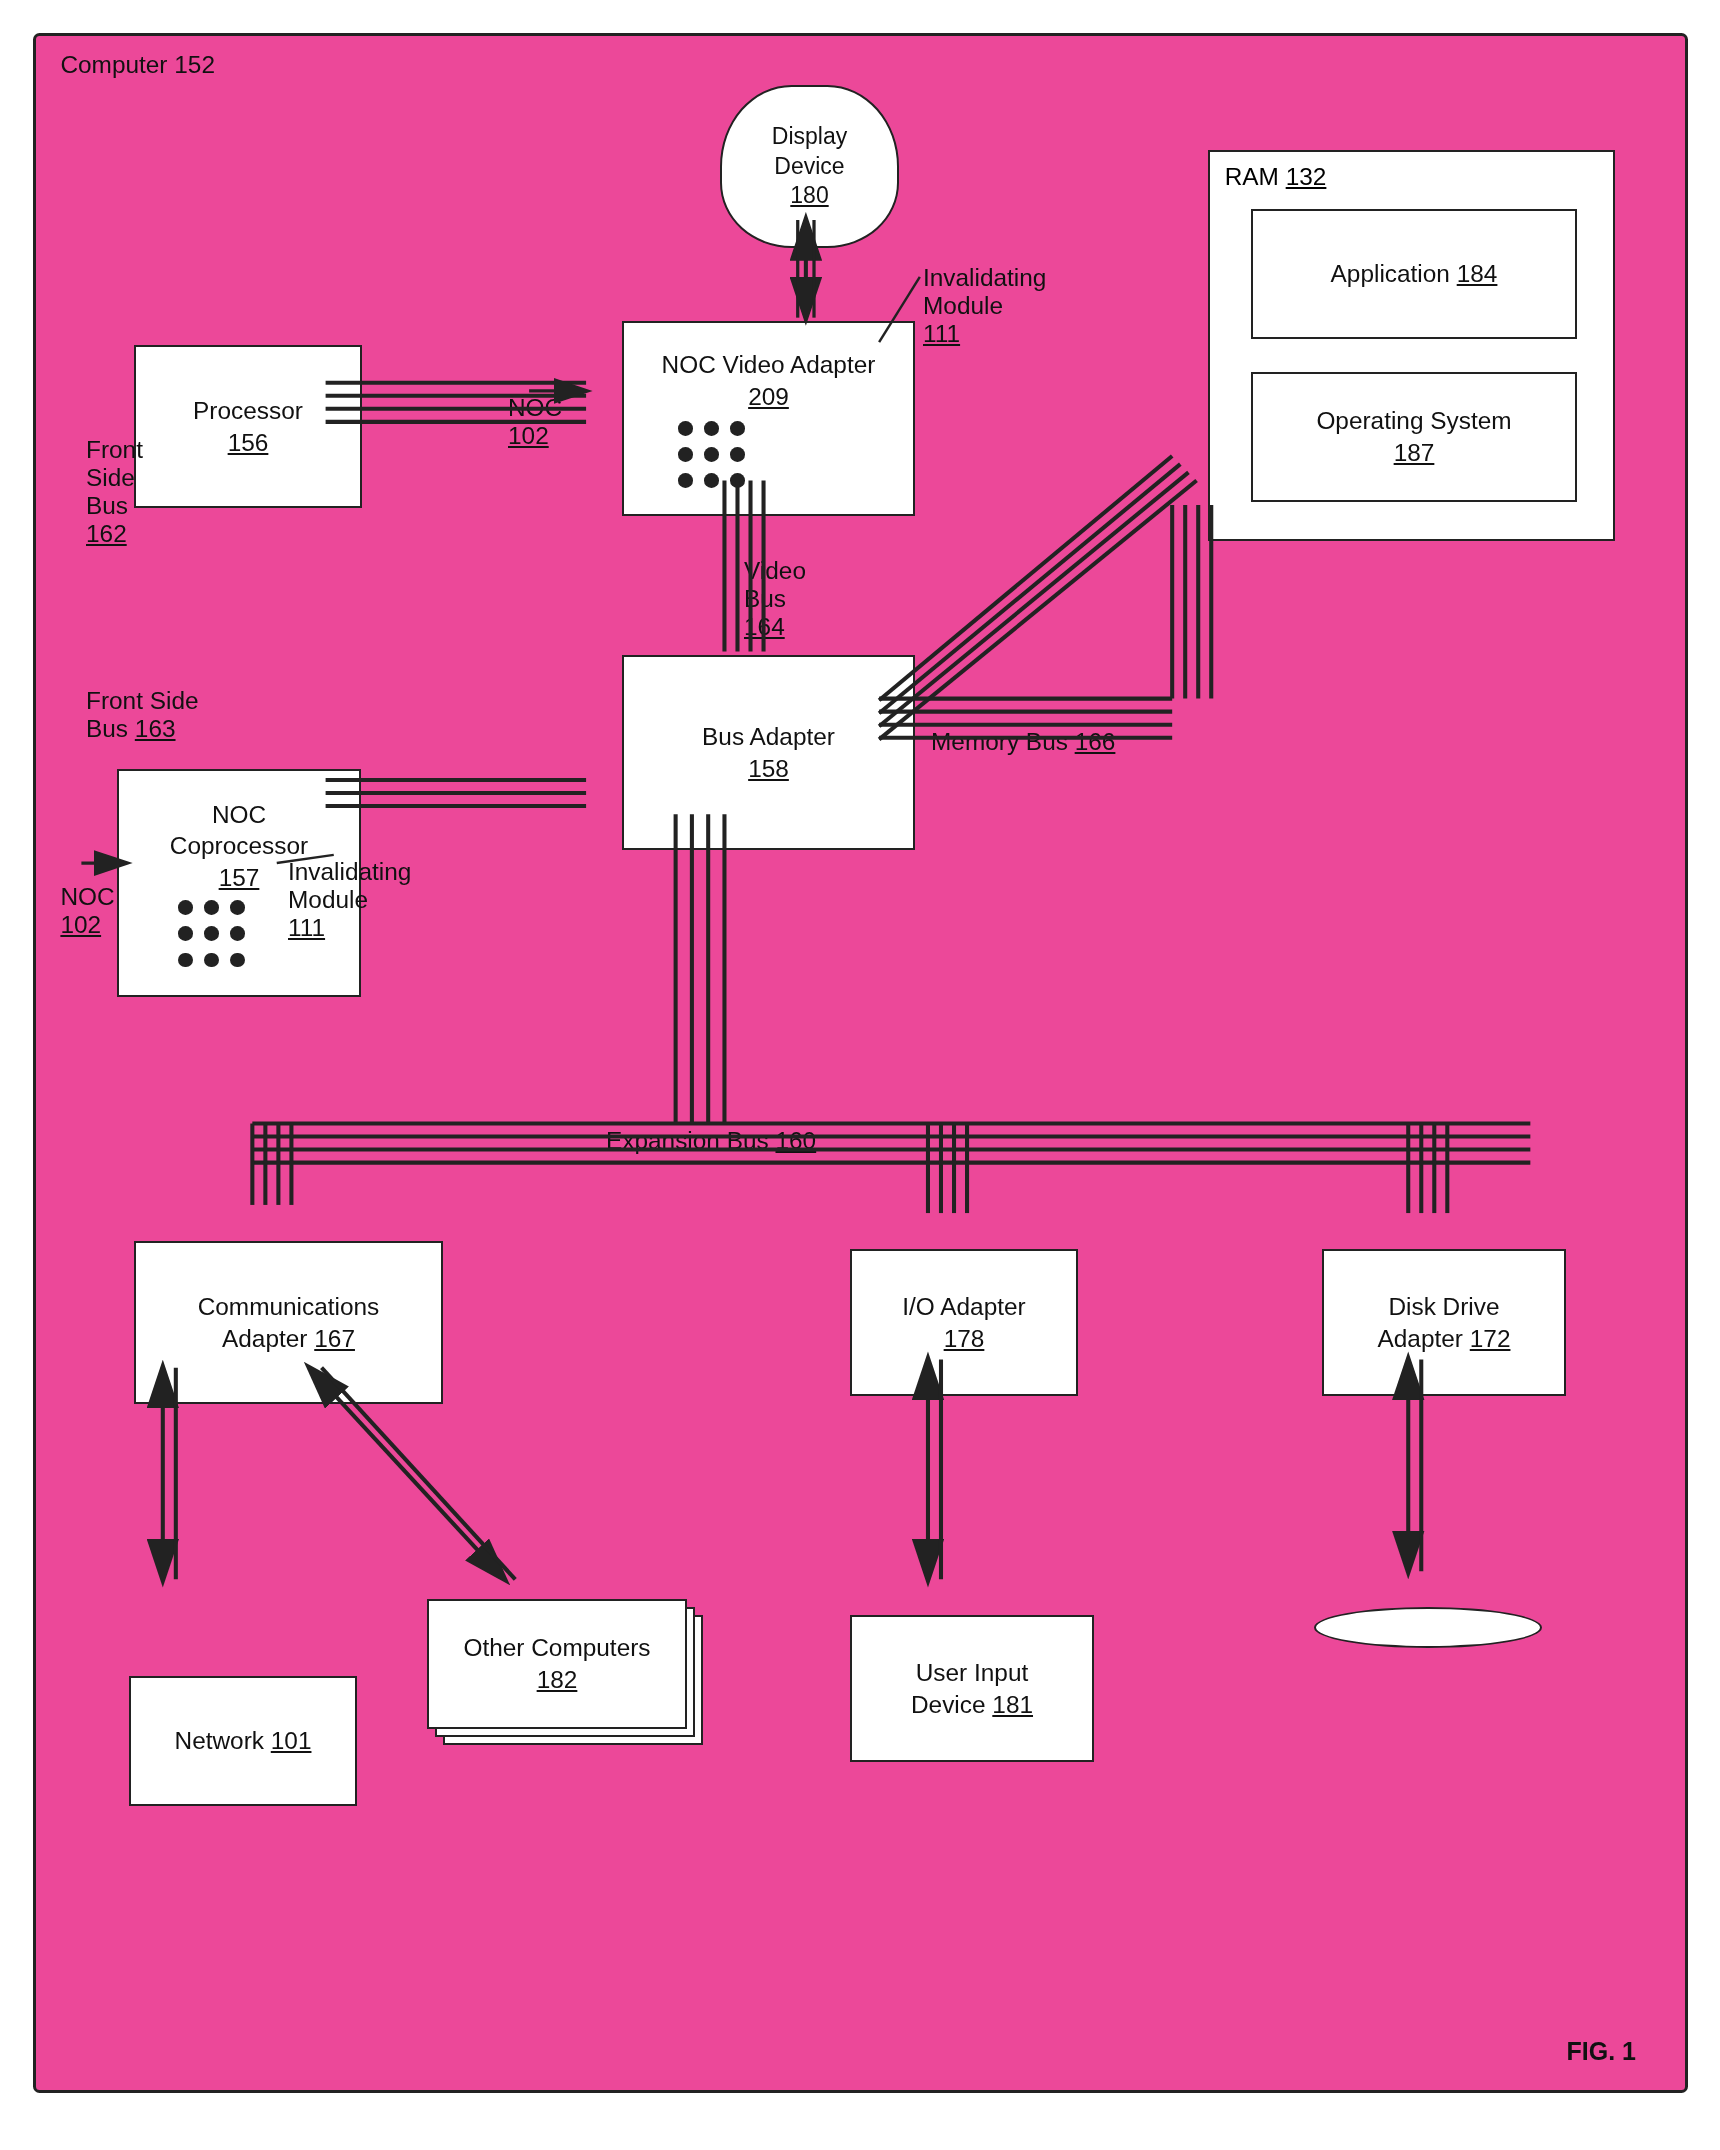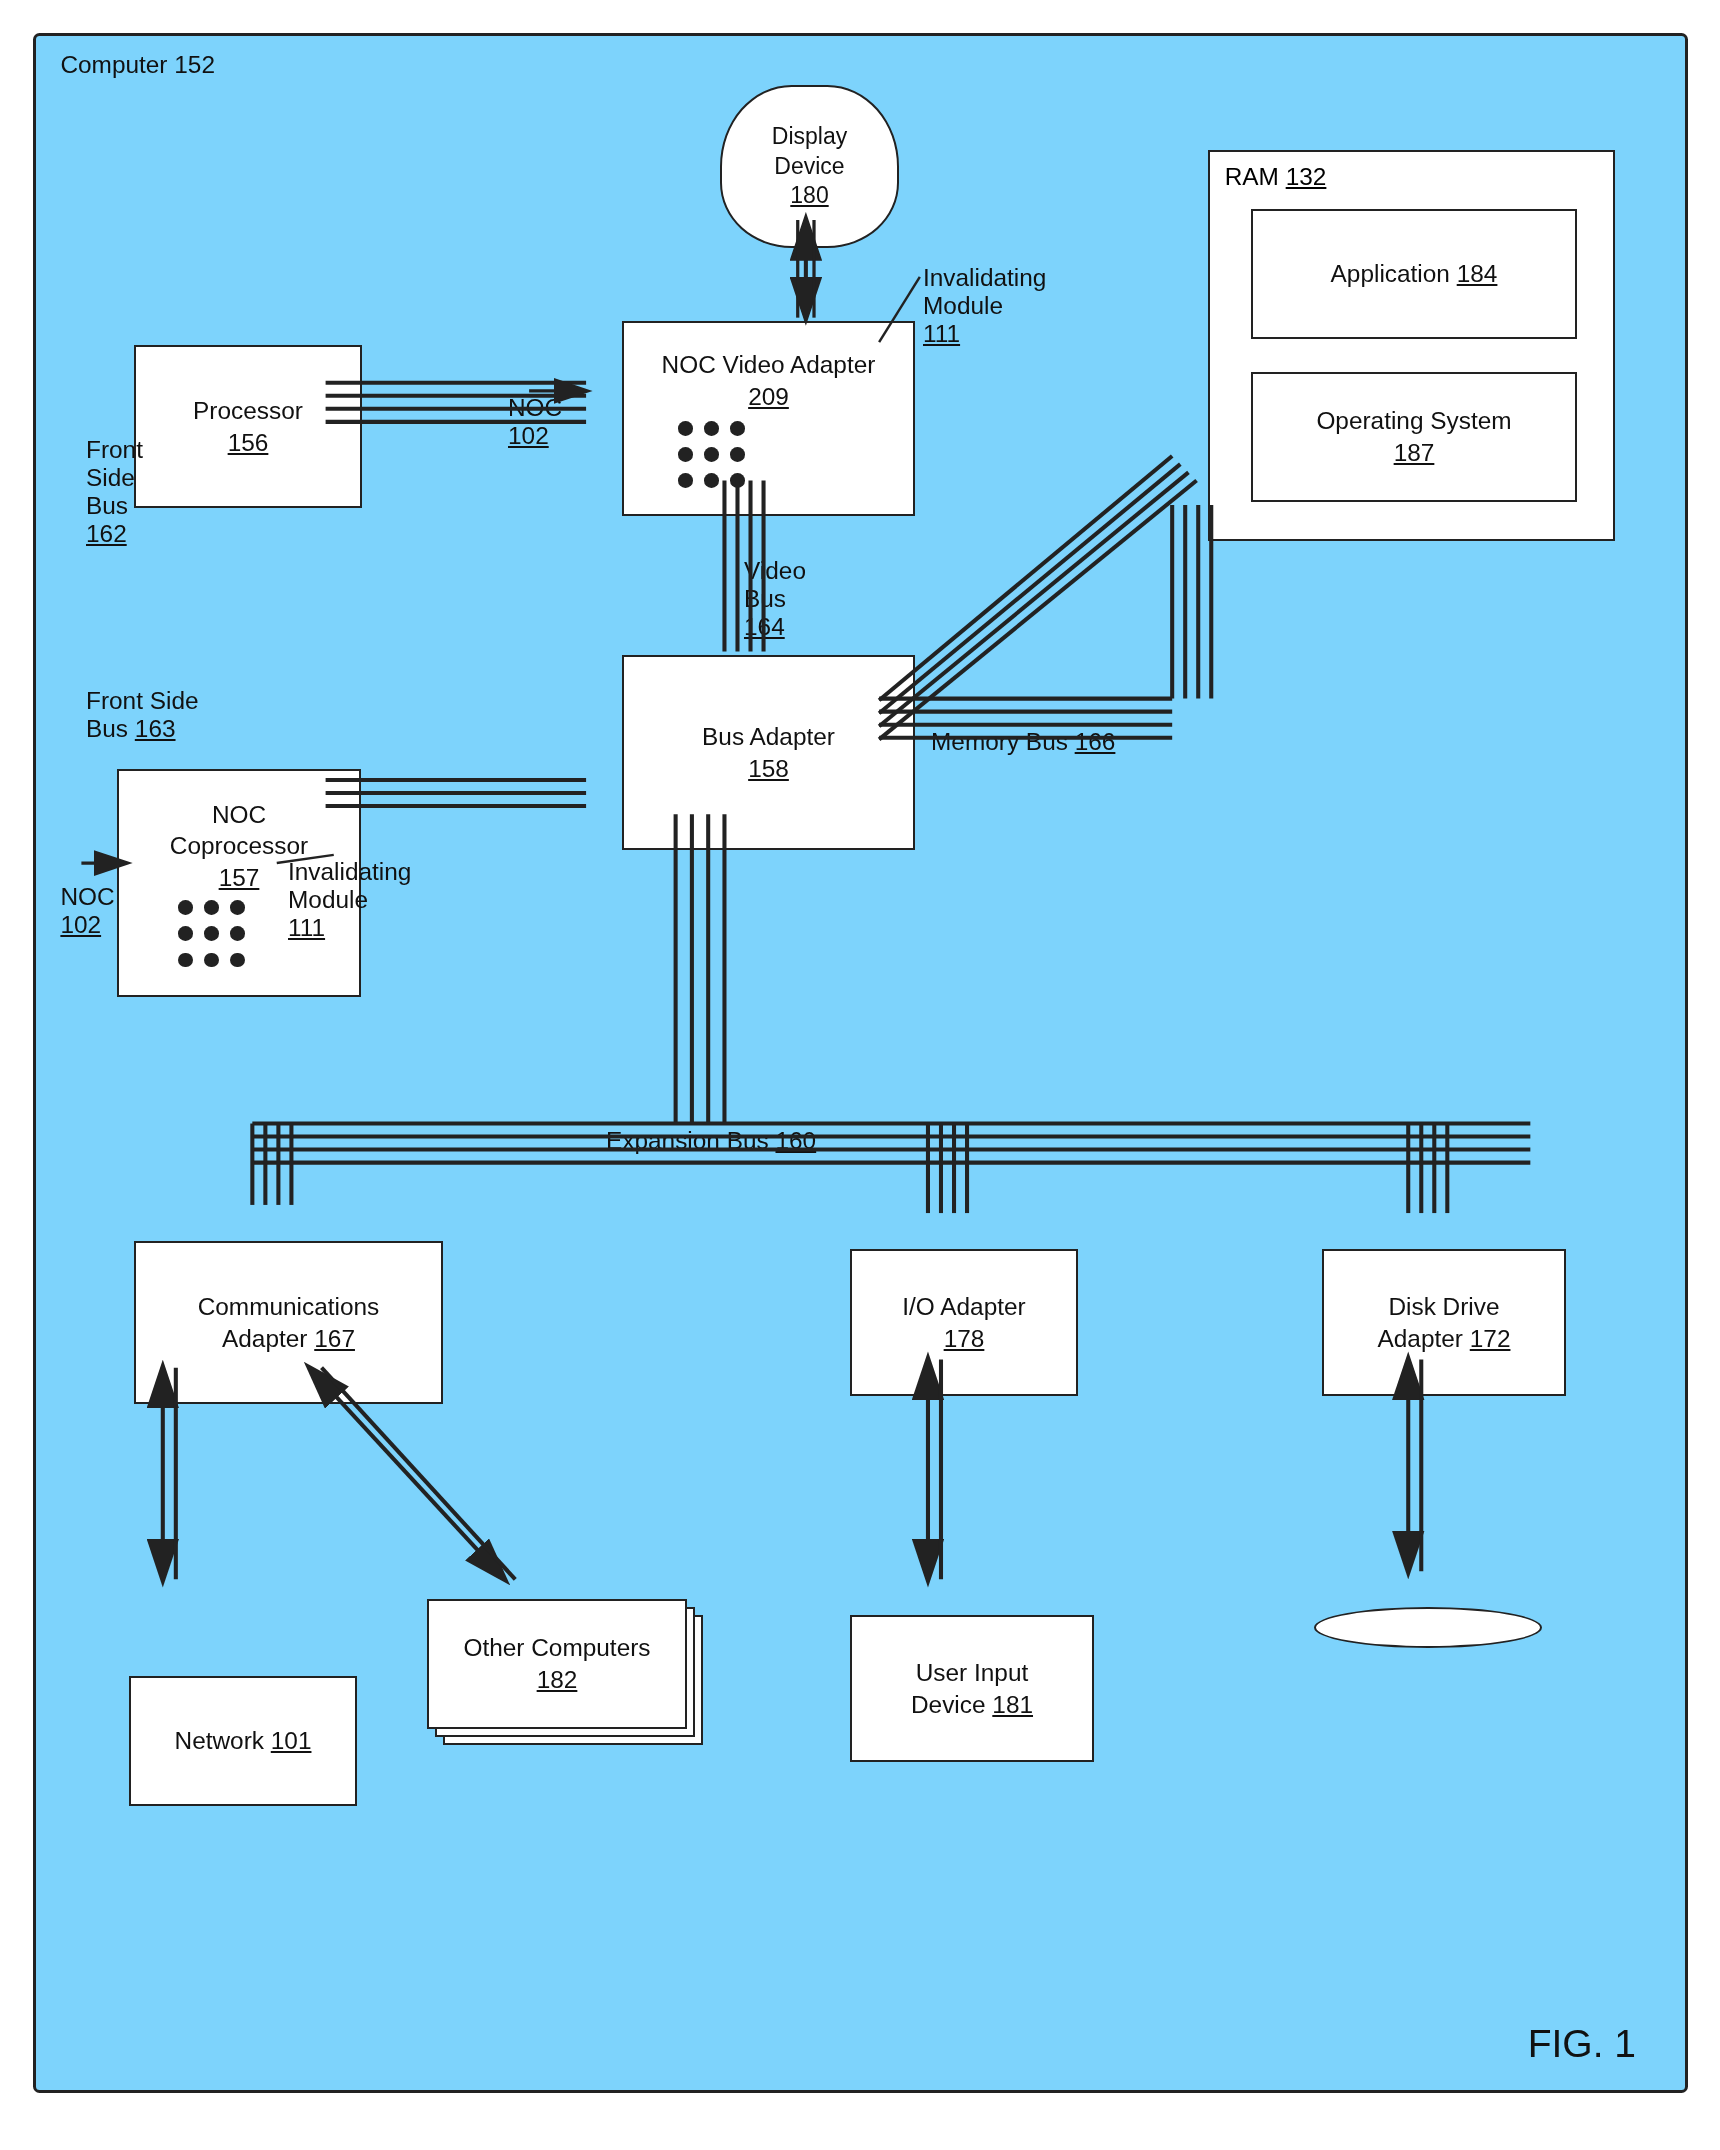--- a/index.html
+++ b/index.html
@@ -18,21 +18,21 @@
       position: relative;
     }
     .diagram-border {
       position: absolute;
       top: 33px;
       left: 33px;
       width: 1655px;
       height: 2060px;
       border: 3.3px solid #222;
       border-radius: 6.5px;
-      background: #7dd3fc;
+      background: #ec4899;
     }
     .label-text {
       font-size: 24.4px;
       font-weight: normal;
       color: #111;
     }
     .label-underline {
       text-decoration: underline;
     }
     .box {
@@ -55,22 +55,22 @@
       background: #fff;
       border: 2.4px solid #222;
       border-radius: 50%;
       display: flex;
       align-items: center;
       justify-content: center;
       text-align: center;
     }
     .fig-label {
       position: absolute;
-      font-size: 39px;
-      font-weight: normal;
+      font-size: 25px;
+      font-weight: bold;
       color: #111;
     }
     
     .svg-overlay {
       position: absolute;
       top: 0;
       left: 0;
       width: 1720px;
       height: 2151px;
       pointer-events: none;

